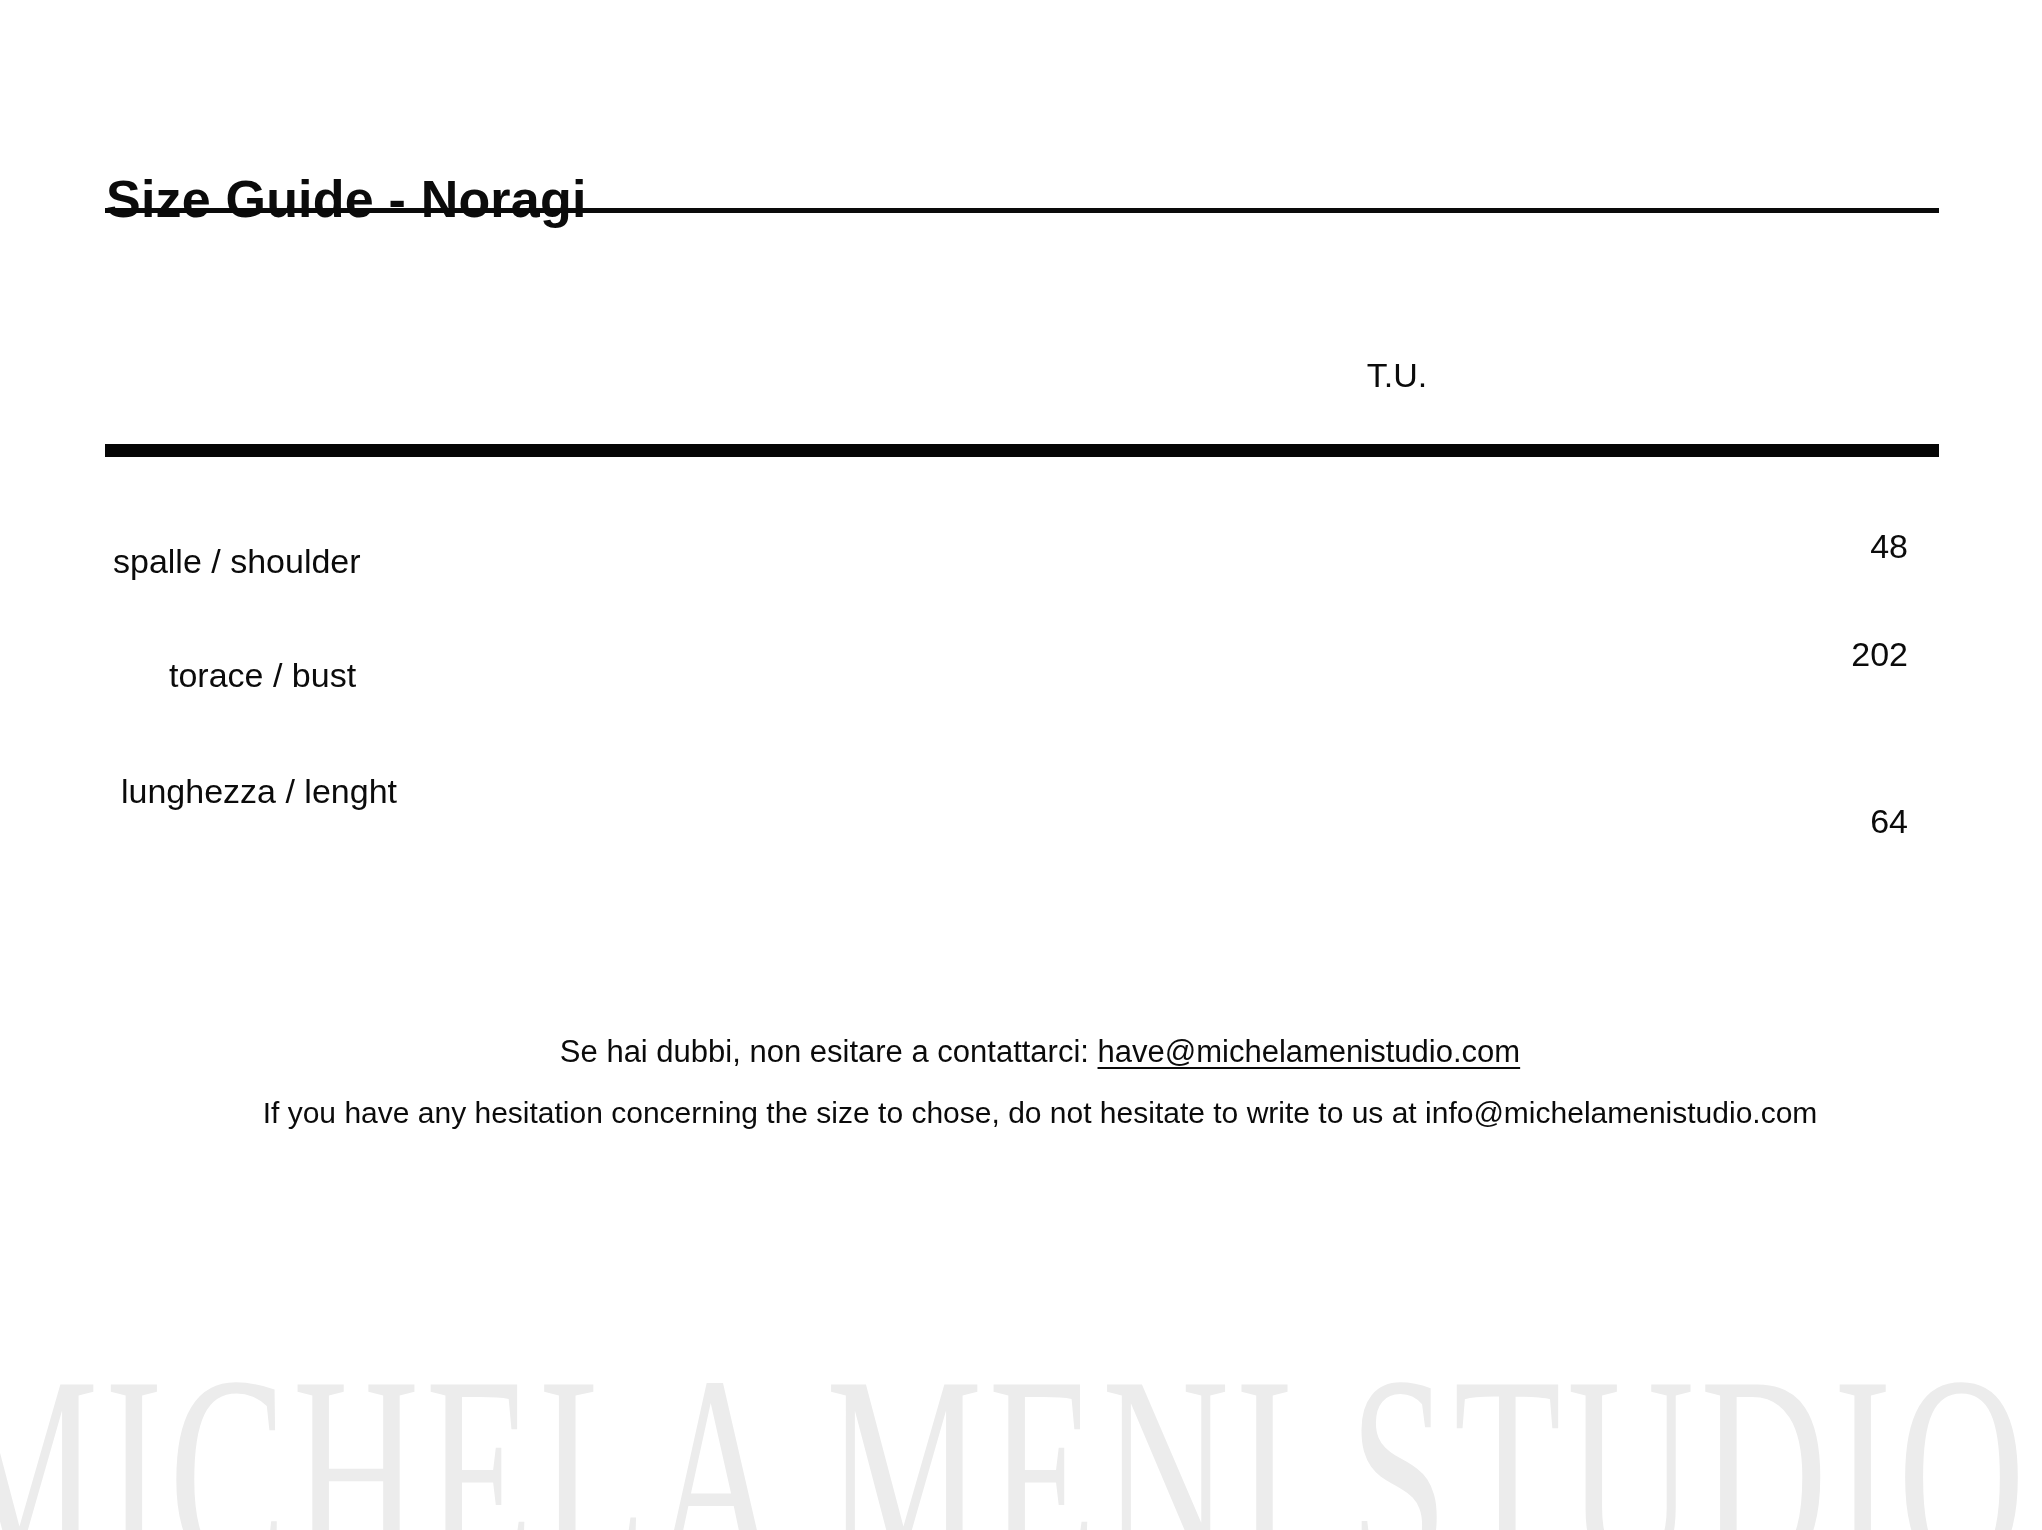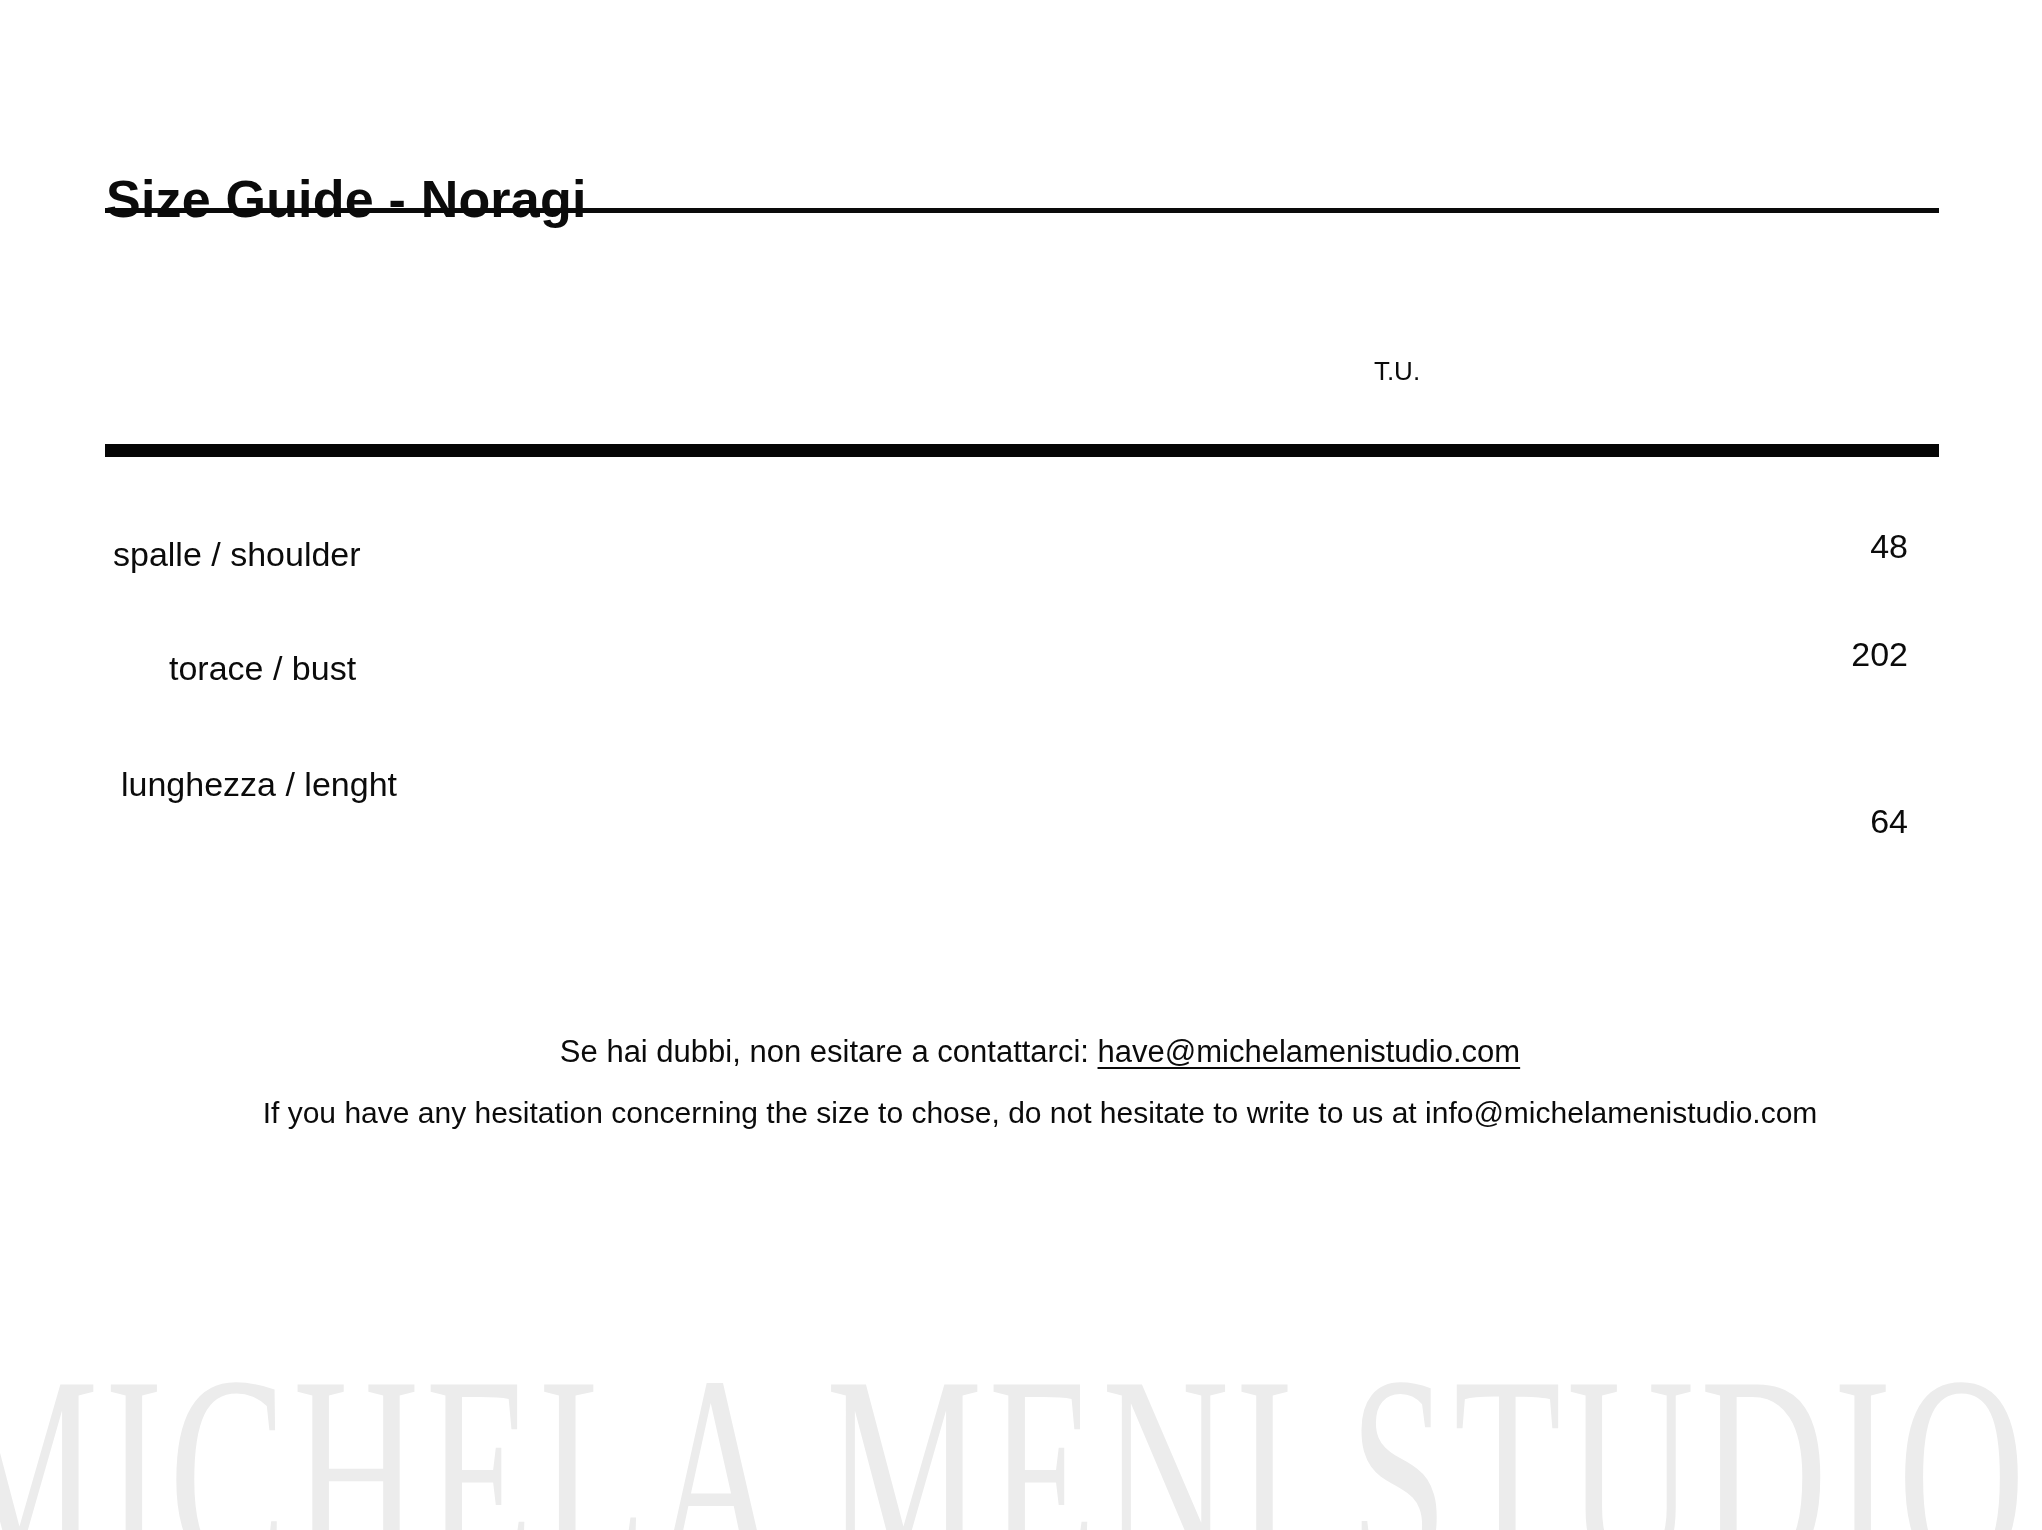--- a/index.html
+++ b/index.html
@@ -36,41 +36,41 @@
     background: #0a0a0a;
   }
 
   
   .col-header {
     position: absolute;
     left: 855px;
     top: 358px;
     width: 1084px;
     text-align: center;
-    font-size: 26px;
+    font-size: 34px;
     line-height: 1;
   }
   .rule-thick {
     position: absolute;
     left: 105px;
     top: 444px;
     width: 1834px;
     height: 13px;
     background: #050505;
   }
   .trow {
     position: absolute;
     left: 0;
     width: 2042px;
     font-size: 34px;
     line-height: 1;
   }
   .trow .tlabel {
     position: absolute;
-    top: 0;
+    top: 7px;
     white-space: nowrap;
   }
   .trow .tvalue {
     position: absolute;
     left: 824px;
     width: 1084px;
     text-align: right;
   }
   .trow.r1 { top: 537px; }
   .trow.r1 .tlabel { left: 113px; }

